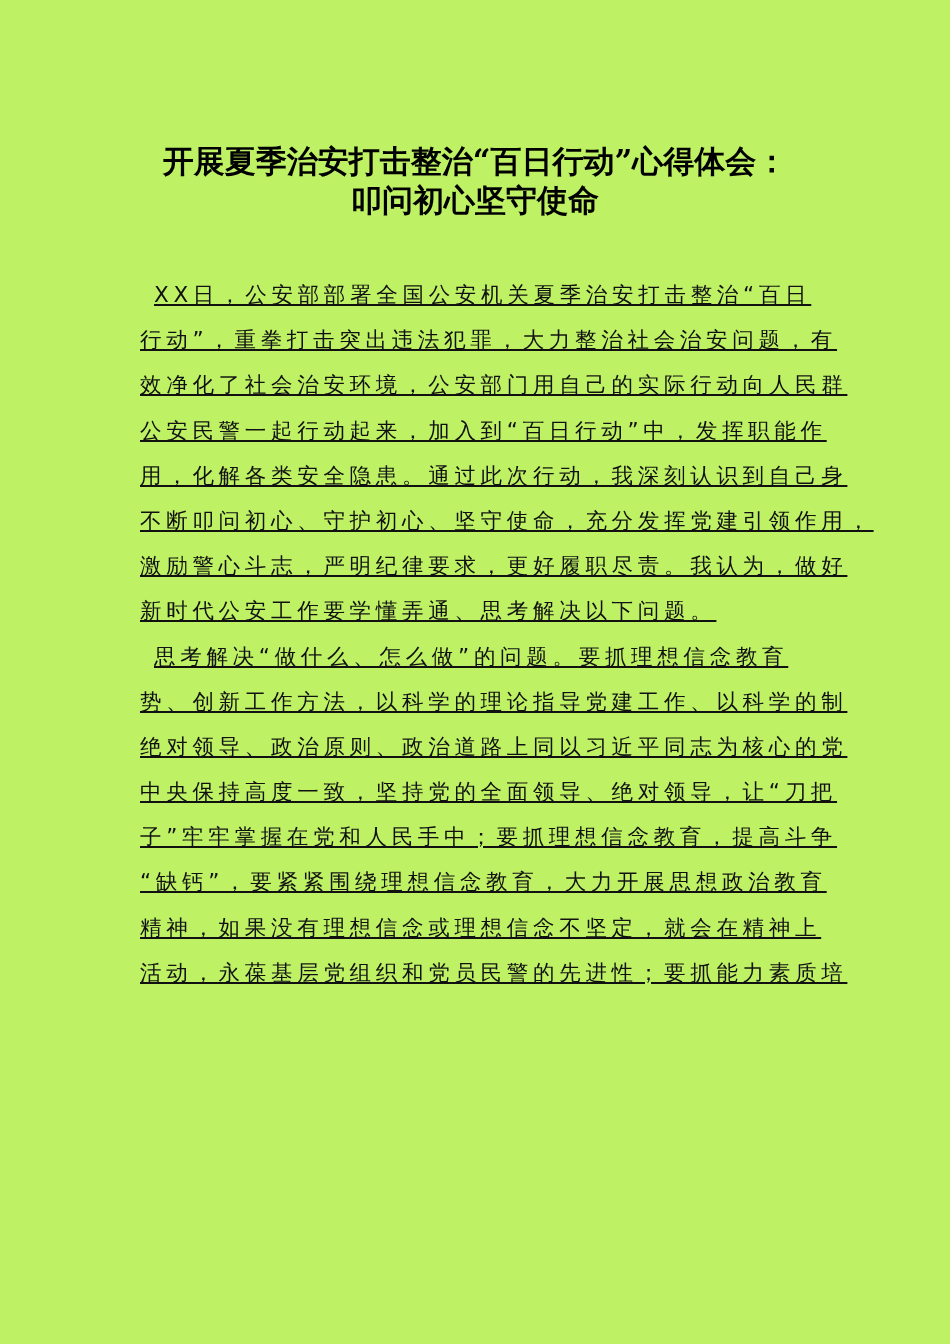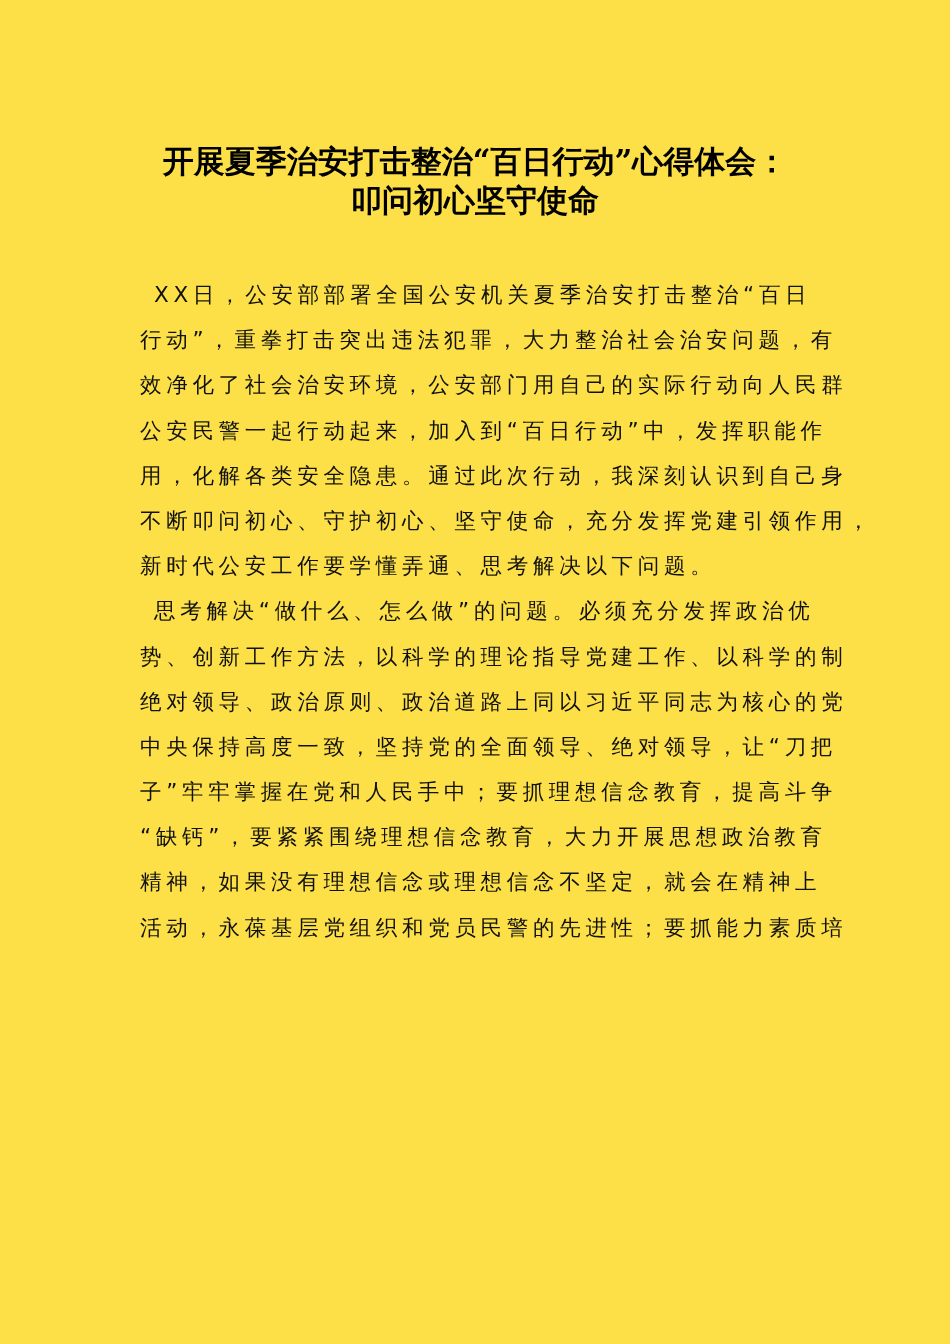--- a/index.html
+++ b/index.html
@@ -13,21 +13,21 @@
       position: relative;
       overflow: hidden;
       color: #000000;
     }
     .page {
       position: absolute;
       left: 0;
       top: 0;
       width: 950px;
       height: 1344px;
-      background: #fde047;
+      background: #bef264;
     }
     .title {
       position: absolute;
       left: 0;
       width: 950px;
       text-align: center;
       font-family: "DejaVu Serif", "Liberation Serif", serif;
       font-weight: bold;
       font-size: 31px;
       line-height: 40px;
@@ -43,42 +43,44 @@
       top: 272px;
     }
     .line {
       height: 45.2px;
       line-height: 45.2px;
       font-family: "DejaVu Sans", "Liberation Sans", sans-serif;
       font-size: 21.5px;
       white-space: nowrap;
       letter-spacing: 4.7px;
       color: #111111;
+      text-decoration: underline;
     }
     .line.indent { padding-left: 14px; }
   </style>
 </head>
 <body>
 
 <div class="page">
   <div class="title l1">开展夏季治安打击整治“百日行动”心得体会：</div>
   <div class="title l2">叩问初心坚守使命</div>
 
   <div class="body-text">
     <div>
       <div class="line indent">XX日，公安部部署全国公安机关夏季治安打击整治“百日</div>
       <div class="line">行动”，重拳打击突出违法犯罪，大力整治社会治安问题，有</div>
       <div class="line">效净化了社会治安环境，公安部门用自己的实际行动向人民群</div>
       <div class="line">公安民警一起行动起来，加入到“百日行动”中，发挥职能作</div>
       <div class="line">用，化解各类安全隐患。通过此次行动，我深刻认识到自己身</div>
       <div class="line">不断叩问初心、守护初心、坚守使命，充分发挥党建引领作用，</div>
+      <div class="line">激励警心斗志，严明纪律要求，更好履职尽责。我认为，做好</div>
       <div class="line">新时代公安工作要学懂弄通、思考解决以下问题。</div>
     </div>
     <div>
-      <div class="line indent">思考解决“做什么、怎么做”的问题。必须充分发挥政治优</div>
+      <div class="line indent">思考解决“做什么、怎么做”的问题。要抓理想信念教育</div>
       <div class="line">势、创新工作方法，以科学的理论指导党建工作、以科学的制</div>
       <div class="line">绝对领导、政治原则、政治道路上同以习近平同志为核心的党</div>
       <div class="line">中央保持高度一致，坚持党的全面领导、绝对领导，让“刀把</div>
       <div class="line">子”牢牢掌握在党和人民手中；要抓理想信念教育，提高斗争</div>
       <div class="line">“缺钙”，要紧紧围绕理想信念教育，大力开展思想政治教育</div>
       <div class="line">精神，如果没有理想信念或理想信念不坚定，就会在精神上</div>
       <div class="line">活动，永葆基层党组织和党员民警的先进性；要抓能力素质培</div>
     </div>
   </div>
 </div>

